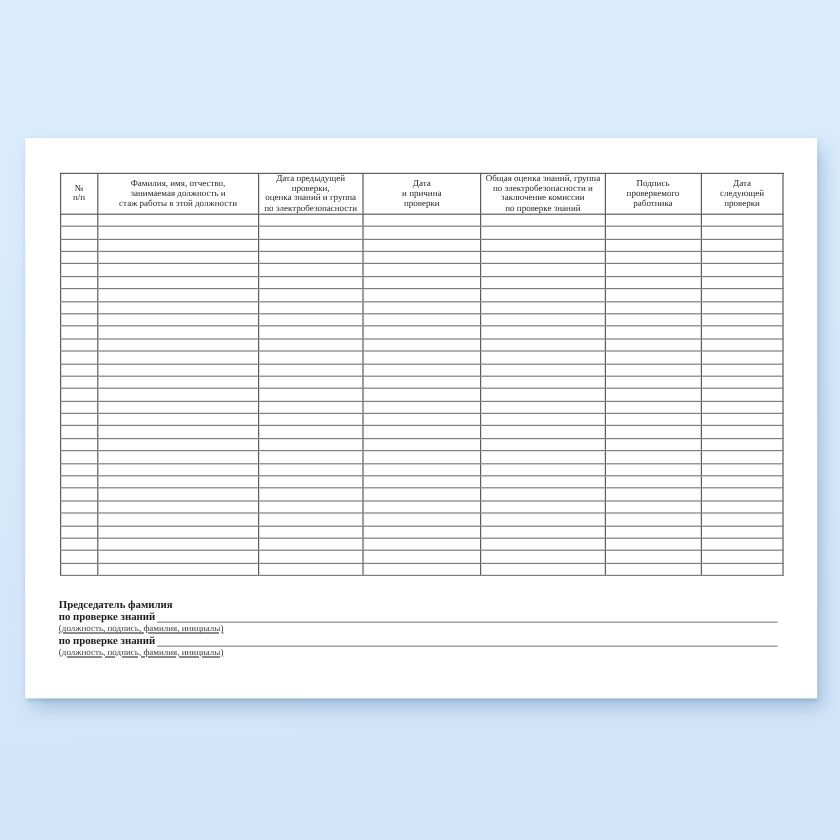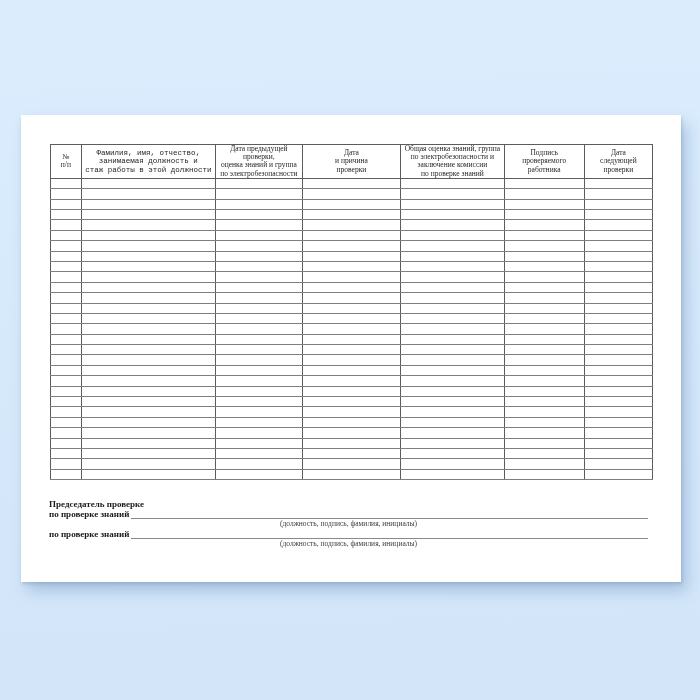--- a/index.html
+++ b/index.html
@@ -47,21 +47,21 @@
     white-space: pre-line;
     overflow: hidden;
   }
   table.journal td {
     height: 9.4px;
     padding: 0;
     border-top-color: #7e7e7e;
     border-bottom-color: #7e7e7e;
   }
   table.journal th:nth-child(1) { width: 5%; }
-  table.journal th:nth-child(2) { width: 22.4%; font-family: Liberation Mono, monospace; }
+  table.journal th:nth-child(2) { width: 22.4%; }
   table.journal th:nth-child(3) { width: 14.4%; font-family: Liberation Serif, serif; }
   table.journal th:nth-child(4) { width: 16.4%; }
   table.journal th:nth-child(5) { width: 17.2%; margin-top: 37px; }
   table.journal th:nth-child(6) { width: 13.3%; }
   table.journal th:nth-child(7) { width: 11.3%; }
 
   .sig-block {
     position: absolute;
     left: 28px;
     right: 33px;
@@ -88,21 +88,21 @@
     flex: 1;
     margin-left: 2px;
     height: 8px;
     border-bottom: 1px solid #8a8a8a;
   }
   .sig-caption {
     font-size: 7.5px;
     line-height: 7.5px;
     margin-top: 1px;
     color: #3d3d3d;
-    text-align: center;
+    text-decoration: underline;
   }
 </style>
 </head>
 <body>
 
 <div class="paper">
 
   <table class="journal">
     <thead>
       <tr>
@@ -390,21 +390,21 @@
           <td></td>
           <td></td>
           <td></td>
           <td></td>
         </tr>
       </tbody>
   </table>
 
   <div class="sig-block">
     <div class="sig">
-      <div class="sig-title">Председатель проверке</div>
+      <div class="sig-title">Председатель фамилия</div>
       <div class="sig-row">
         <span class="sig-label">по проверке знаний</span>
         <span class="sig-line"></span>
       </div>
       <div class="sig-caption">(должность, подпись, фамилия, инициалы)</div>
     </div>
 
     <div class="sig">
       <div class="sig-row">
         <span class="sig-label">по проверке знаний</span>

